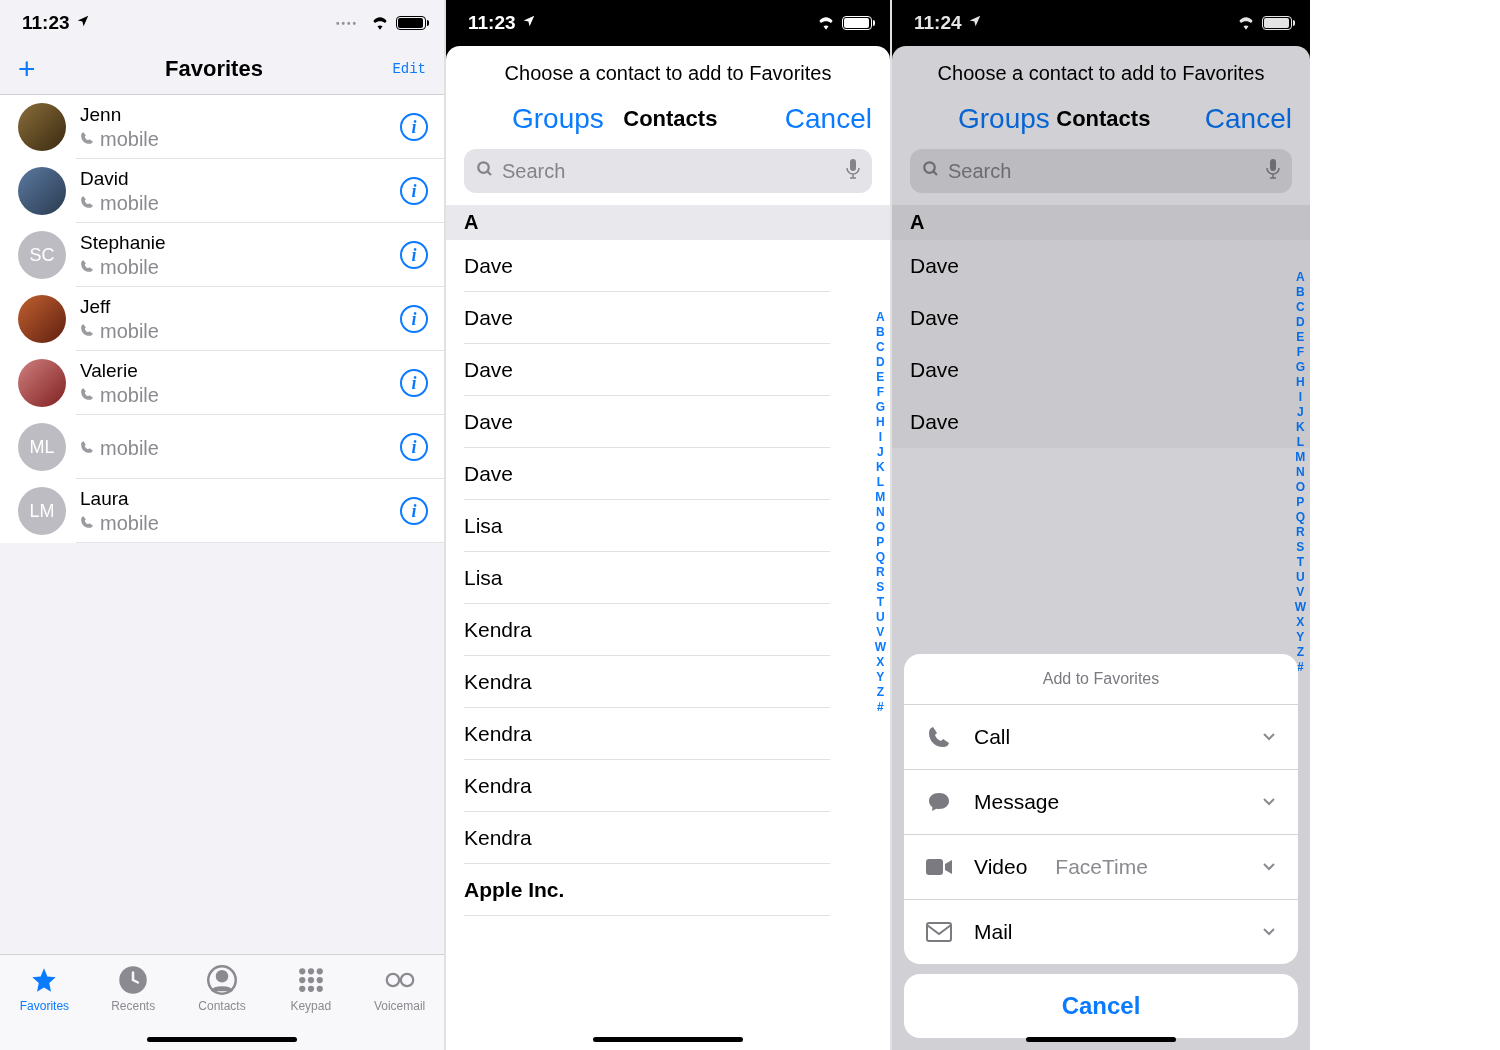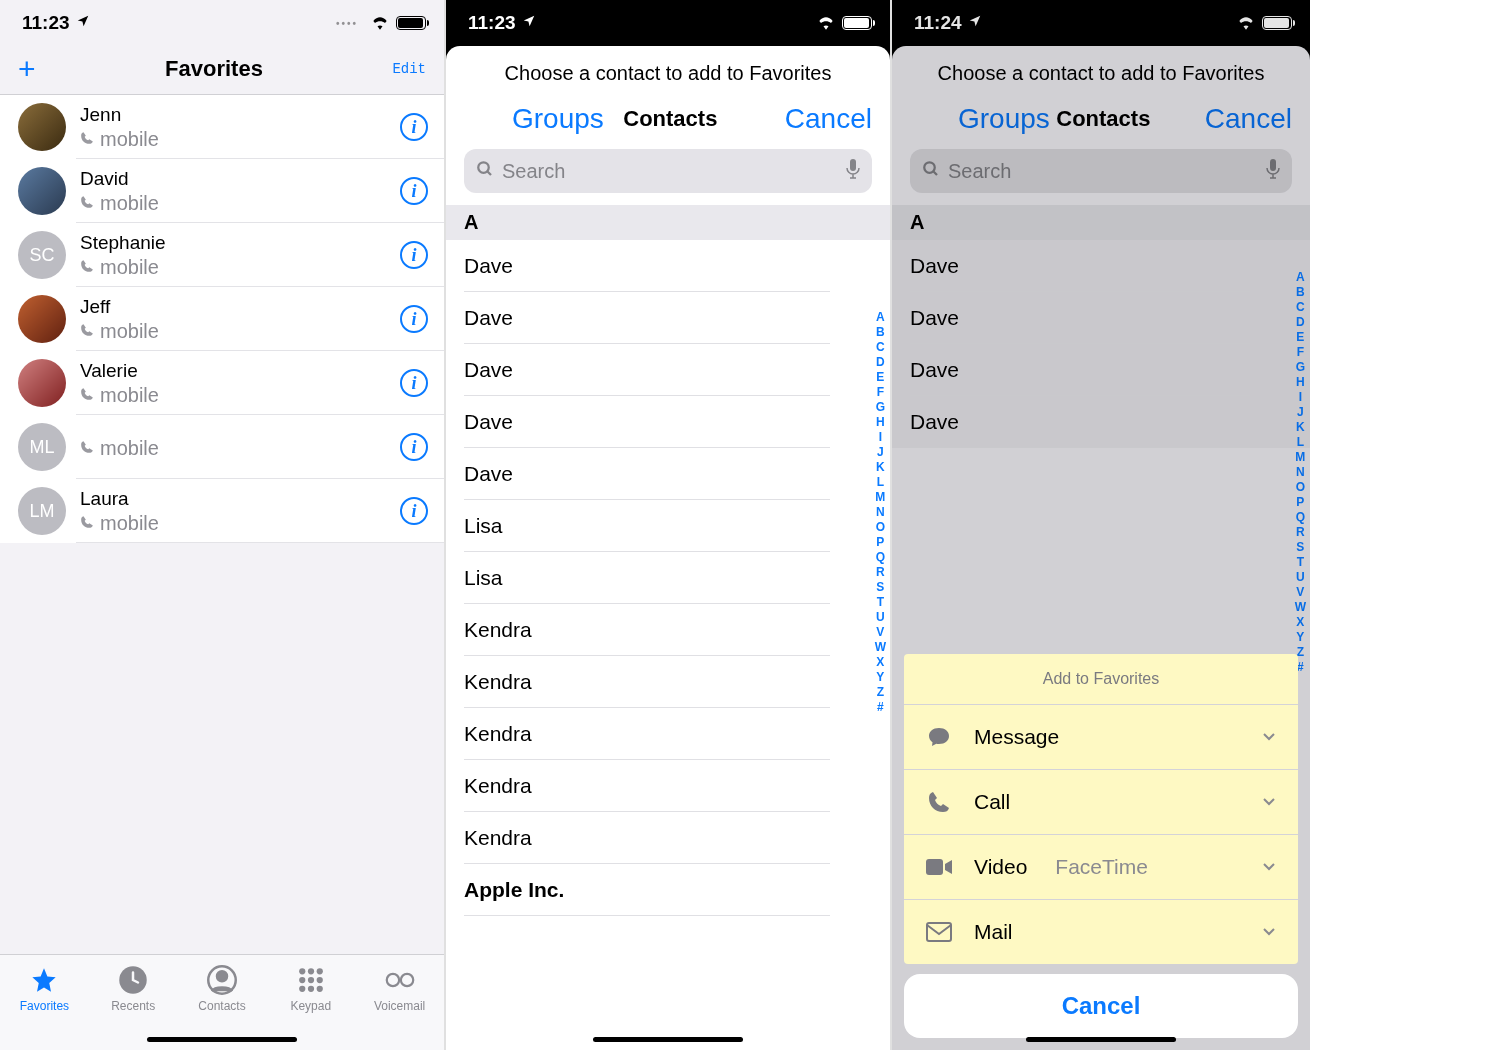--- a/index.html
+++ b/index.html
@@ -128,21 +128,21 @@
     position:absolute;right:4px;top:70px;display:flex;flex-direction:column;align-items:center;
   }
   .index-bar span{font-size:12px;color:#0a7aff;font-weight:600;line-height:15px;}
   
   
   .overlay{position:absolute;inset:0;background:rgba(0,0,0,0.1);}
   .action-sheet{
     position:absolute;left:12px;right:12px;bottom:12px;
   }
   .as-group{
-    background:#fef9c3;border-radius:4px;overflow:hidden;margin-bottom:10px;
+    background:#ffffff;border-radius:16px;overflow:hidden;margin-bottom:10px;
   }
   .as-title{text-align:center;font-size:16px;color:#7a7a80;padding:16px 0;}
   .as-row{
     display:flex;align-items:center;padding:20px 22px;border-top:1px solid #d4d3d8;gap:22px;
   }
   .as-row .aicon{width:26px;display:flex;align-items:center;justify-content:center;color:#7a7a80;}
   .as-label{font-size:21px;color:#000;}
   .as-sub{font-size:21px;color:#8a8a90;margin-left:6px;}
   .as-chev{margin-left:auto;color:#8a8a90;font-size:14px;}
   .as-cancel{
@@ -523,36 +523,36 @@
   </div>
 
   <div class="overlay"></div>
 
   <div class="action-sheet">
     <div class="as-group">
       <div class="as-title">Add to Favorites</div>
       <div id="as-rows">
           <div class="as-row">
             <div class="aicon">
+              <svg width="24" height="24" viewBox="0 0 24 24" fill="currentColor">
+                <path d="M6 2l4 6-2 2c1 3 3 5 6 6l2-2 6 4c-1 3-3 4-6 4C8 22 2 16 2 8c0-3 1-5 4-6z"></path>
+              </svg>
+            </div>
+            <span class="as-label">Call</span>
+            <span class="as-chev"><svg width="14" height="10" viewBox="0 0 14 10" fill="none" stroke="currentColor" stroke-width="2">
+                <path d="M2 2l5 5 5-5"></path>
+              </svg></span>
+          </div>
+          <div class="as-row">
+            <div class="aicon">
               <svg width="26" height="24" viewBox="0 0 24 24" fill="currentColor">
                 <path d="M12 3C6 3 2 6.5 2 11c0 2.5 1.3 4.7 3.5 6.2L5 21l4.3-2.3c.9.2 1.8.3 2.7.3 6 0 10-3.5 10-8S18 3 12 3z"></path>
               </svg>
             </div>
             <span class="as-label">Message</span>
-            <span class="as-chev"><svg width="14" height="10" viewBox="0 0 14 10" fill="none" stroke="currentColor" stroke-width="2">
-                <path d="M2 2l5 5 5-5"></path>
-              </svg></span>
-          </div>
-          <div class="as-row">
-            <div class="aicon">
-              <svg width="24" height="24" viewBox="0 0 24 24" fill="currentColor">
-                <path d="M6 2l4 6-2 2c1 3 3 5 6 6l2-2 6 4c-1 3-3 4-6 4C8 22 2 16 2 8c0-3 1-5 4-6z"></path>
-              </svg>
-            </div>
-            <span class="as-label">Call</span>
             <span class="as-chev"><svg width="14" height="10" viewBox="0 0 14 10" fill="none" stroke="currentColor" stroke-width="2">
                 <path d="M2 2l5 5 5-5"></path>
               </svg></span>
           </div>
           <div class="as-row">
             <div class="aicon">
               <svg width="26" height="20" viewBox="0 0 26 20" fill="currentColor">
                 <rect x="0" y="2" width="17" height="16" rx="3"></rect>
                 <path d="M19 7l7-4v14l-7-4z"></path>
               </svg>

